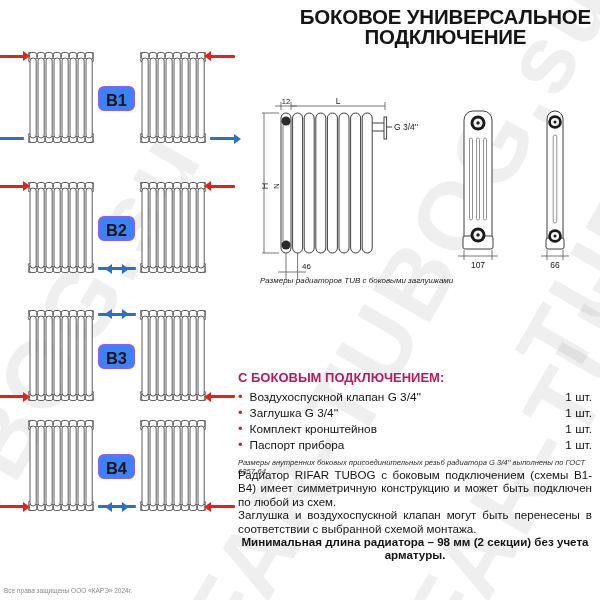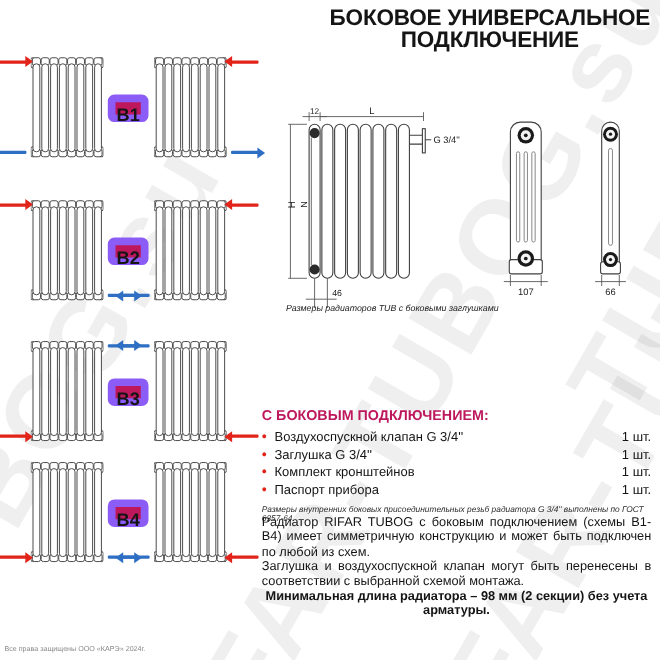--- a/index.html
+++ b/index.html
@@ -21,21 +21,21 @@
   
   .title { position:absolute; top:7px; right:9px; text-align:center;
            font-weight:800; font-size:20.5px; line-height:19.5px; letter-spacing:-0.2px; color:#151515; }
 
   
   .schemes { position:absolute; left:0; top:0; width:240px; height:600px; }
   .scheme-row { position:absolute; left:0; width:240px; height:95px; }
   .radiator { position:absolute; top:0; width:66px; height:95px; }
   .radiator.left { left:28px; } .radiator.right { left:140px; }
   .label-box { position:absolute; left:98px; top:36px; width:37px; height:25px;
-               border:7px solid #8b5cf6; border-radius:6px; background:#be185d;
+               border:2px solid #8b5cf6; border-radius:6px; background:#3b82f6;
                font-weight:700; font-size:16.5px; line-height:24px; text-align:center; color:#141414; }
   .arrow { position:absolute; width:25px; height:2.6px; background:currentColor; border-radius:1px; }
   .arrow::after { content:""; position:absolute; top:50%; margin-top:-5px; width:0; height:0;
                   border:5px solid transparent; }
   .arrow.right::after { left:100%; margin-left:-1px; border-left:7px solid currentColor; }
   .arrow.left::after  { right:100%; margin-right:-1px; border-right:7px solid currentColor; }
   .red  { color:#e2231a; } .blue { color:#2e6fc4; }
   .p-top-left { left:-29px; top:5px; }      .p-top-right { right:-29px; top:5px; }
   .p-bottom-left { left:-29px; bottom:5px; }.p-bottom-right { right:-29px; bottom:5px; }
 

